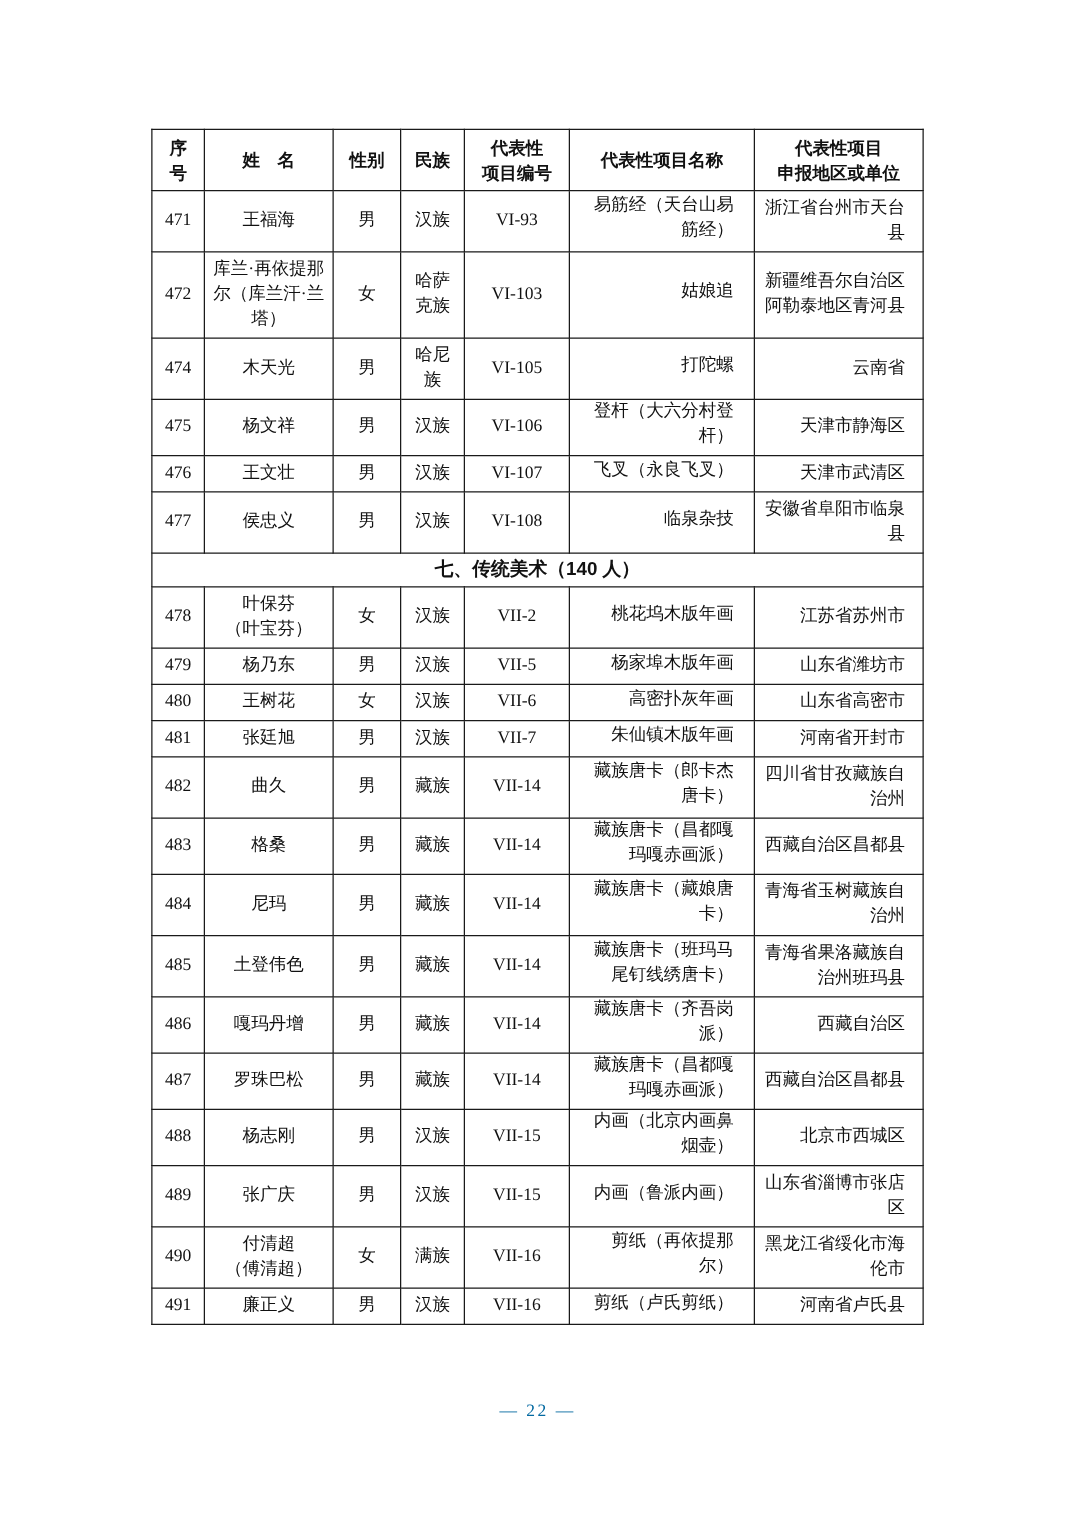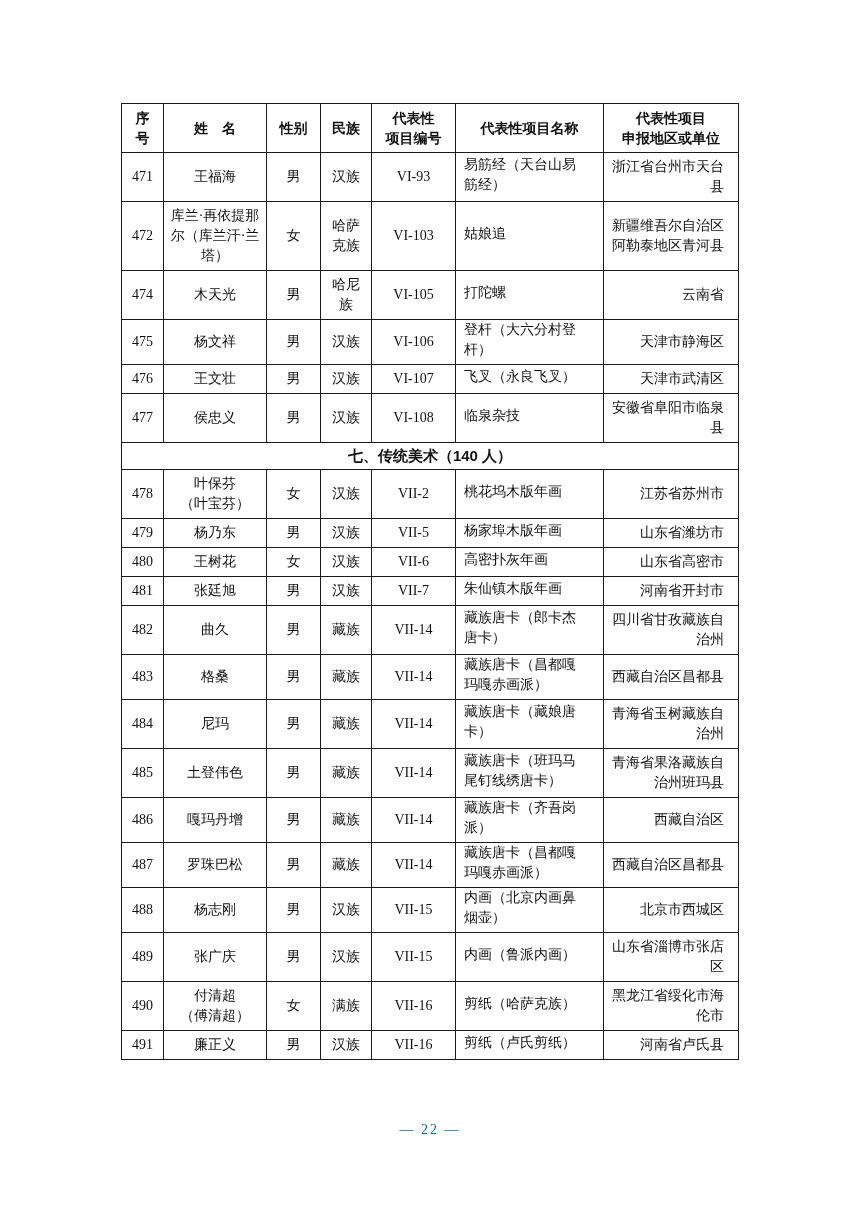--- a/index.html
+++ b/index.html
@@ -38,21 +38,21 @@
     font-weight: bold;
     font-size: 14px;
     line-height: 20px;
     padding: 4px 2px;
   }
   td.col-num    { padding: 4px 2px; }
   td.col-name   { padding: 4px 6px; }
   td.col-gender { padding: 4px 6px; }
   td.col-ethnicity { padding: 4px 10px; }
   td.col-code   { padding: 4px 2px; }
-  td.col-project{ text-align: left; padding: 0 16px 4px 8px; }
+  td.col-project{ text-align: right; padding: 0 16px 4px 8px; }
   td.col-unit   { text-align: right; padding: 4px 14px 4px 8px; }
   td.section-cell {
     font-family: "Liberation Sans", "DejaVu Sans", sans-serif;
     font-weight: bold;
     font-size: 15px;
     text-align: center;
     height: 26px;
     padding: 3px 4px;
   }
   .w-num { width: 42px; }
@@ -270,21 +270,21 @@
           <td class="col-project">内画（鲁派内画）</td>
           <td class="col-unit">山东省淄博市张店区</td>
         </tr>
         <tr>
           <td class="col-num">490</td>
           <td class="col-name">付清超
 （傅清超）</td>
           <td class="col-gender">女</td>
           <td class="col-ethnicity">满族</td>
           <td class="col-code">VII-16</td>
-          <td class="col-project">剪纸（哈萨克族）</td>
+          <td class="col-project">剪纸（再依提那尔）</td>
           <td class="col-unit">黑龙江省绥化市海伦市</td>
         </tr>
         <tr>
           <td class="col-num">491</td>
           <td class="col-name">廉正义</td>
           <td class="col-gender">男</td>
           <td class="col-ethnicity">汉族</td>
           <td class="col-code">VII-16</td>
           <td class="col-project">剪纸（卢氏剪纸）</td>
           <td class="col-unit">河南省卢氏县</td>

